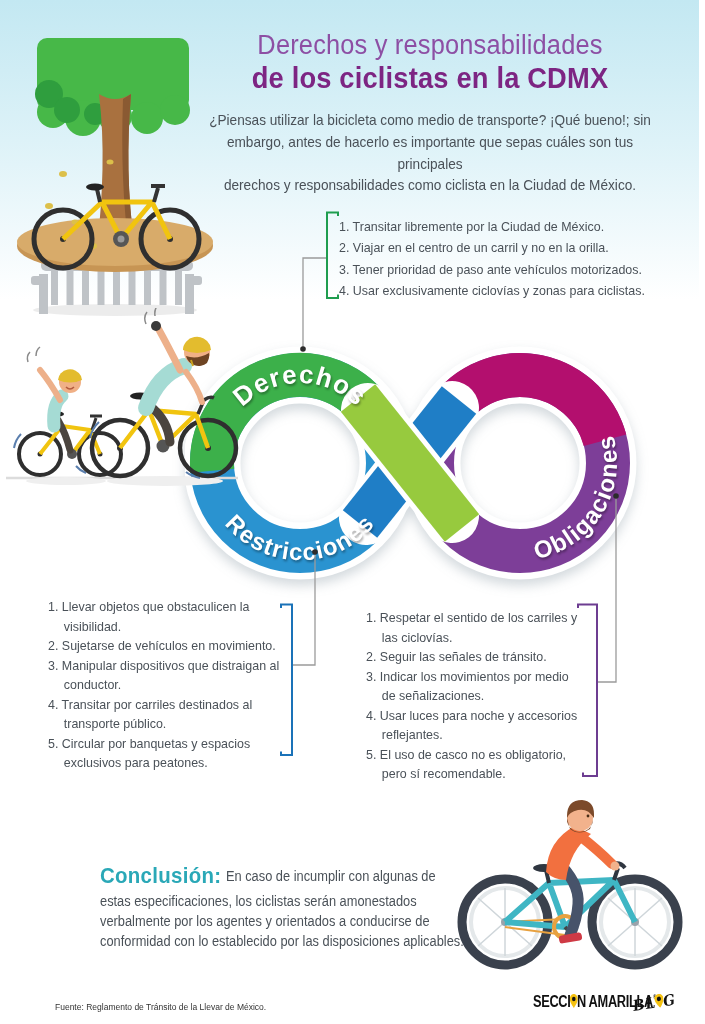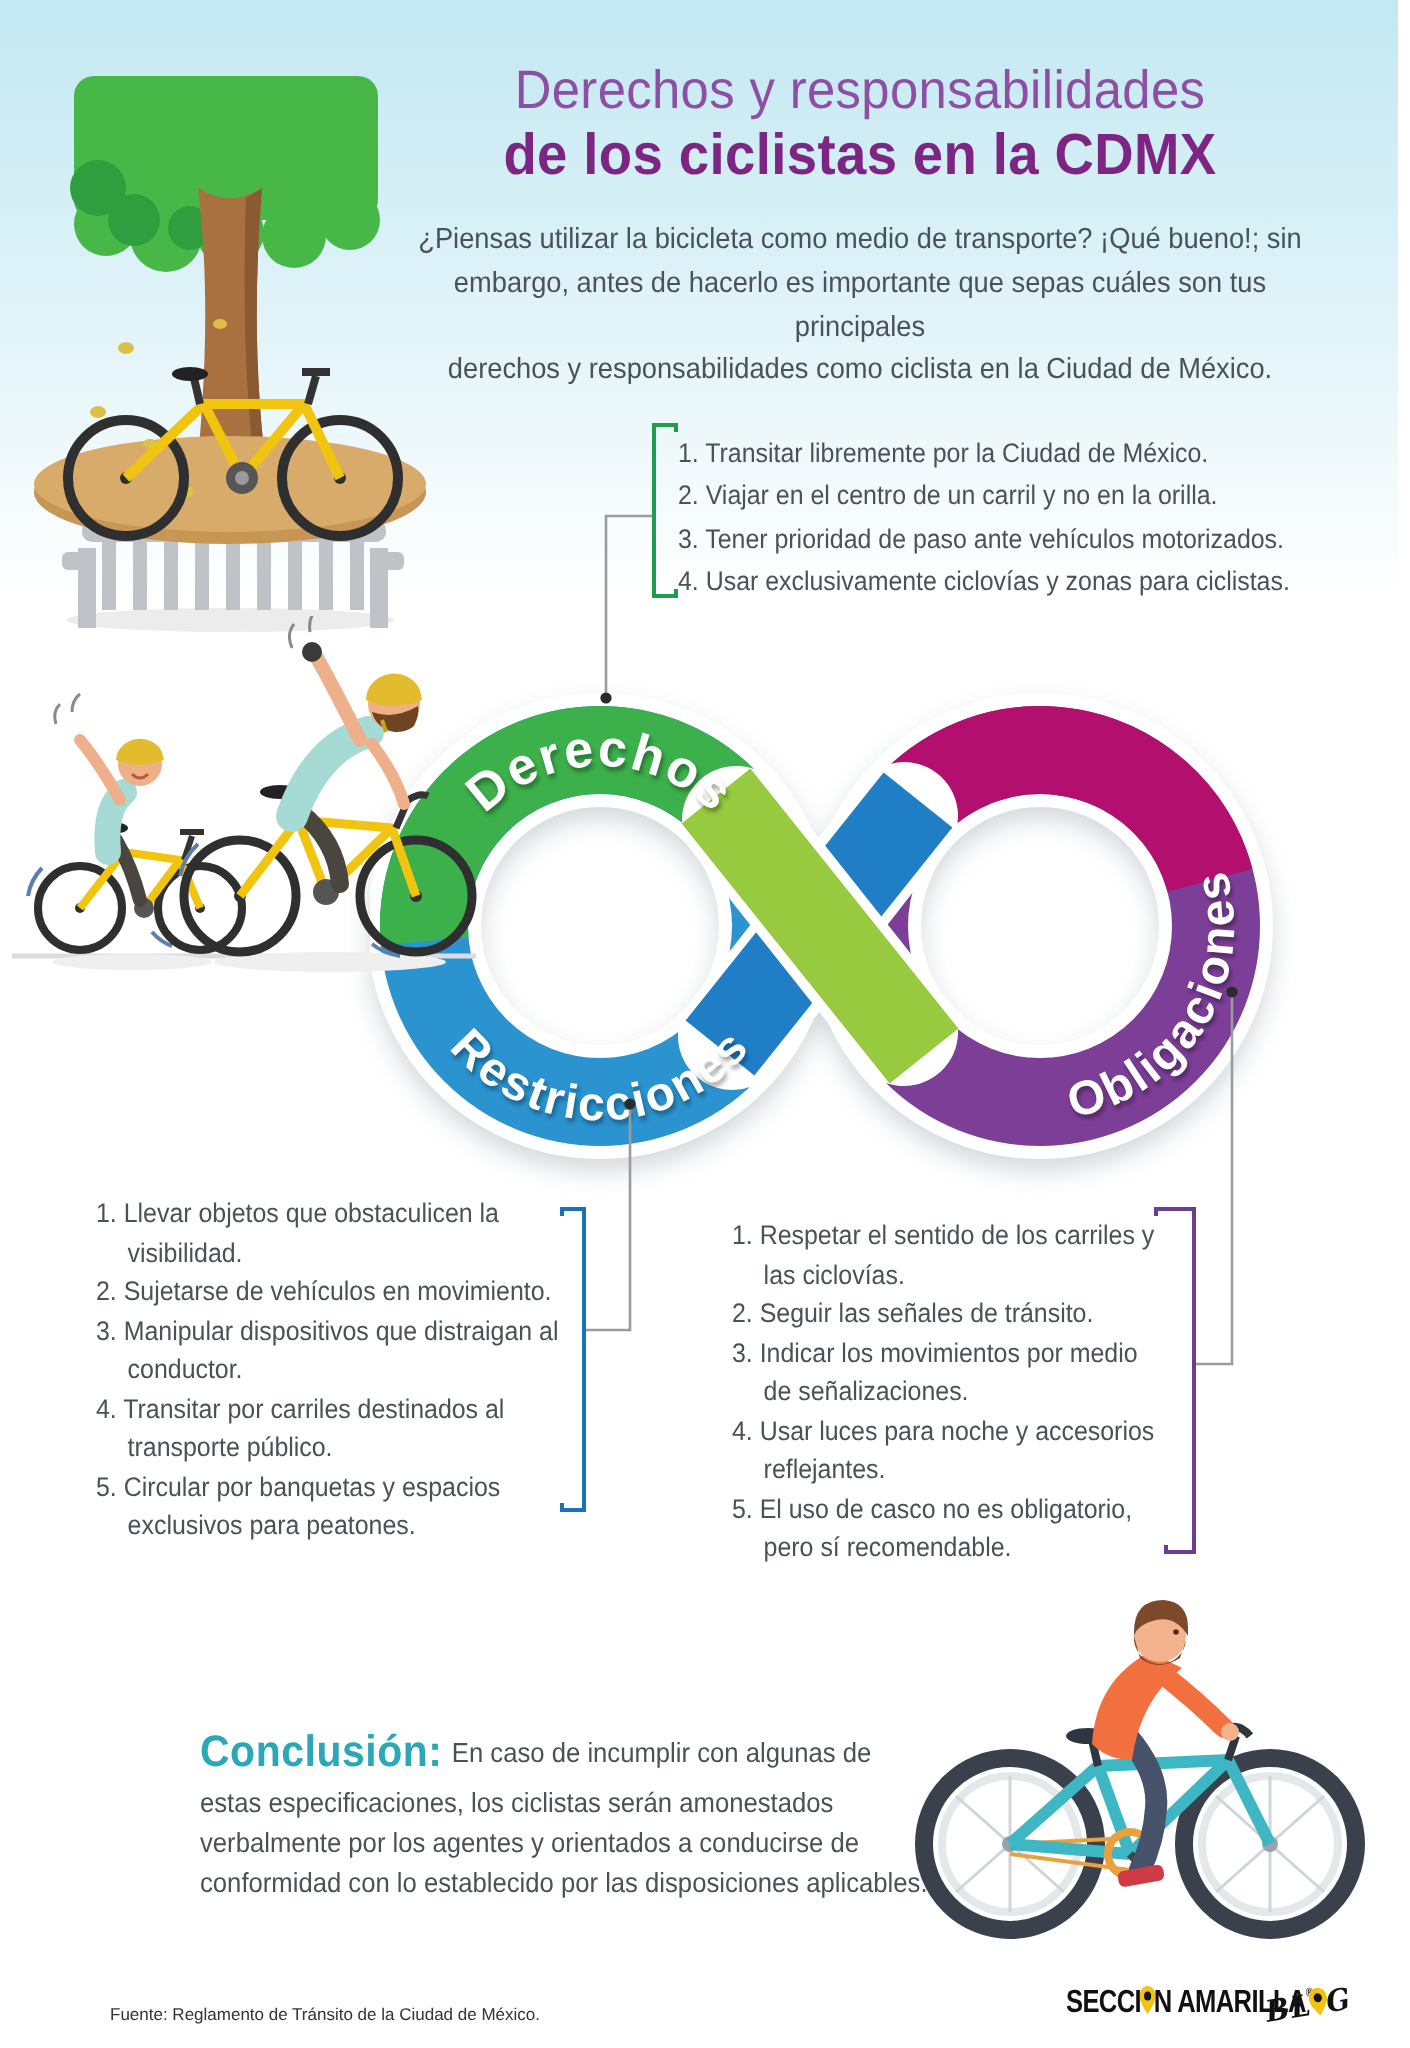--- a/index.html
+++ b/index.html
@@ -265,21 +265,21 @@
       <path d="M118,84 Q120,52 147,38 L163,46 Q142,62 138,92 Q126,92 118,84 Z" fill="#f2703f"></path>
       <path d="M152,48 Q170,62 184,76" fill="none" stroke="#f2703f" stroke-width="10" stroke-linecap="round"></path>
       <circle cx="187" cy="78" r="4.5" fill="#f2b28c"></circle>
       <circle cx="152" cy="30" r="13" fill="#f2b28c"></circle>
       <path d="M139,30 a13,13 0 0 0 26,2 l-3,9 q-11,7 -20,0 z" fill="#7c4a2a"></path>
       <path d="M139,28 Q139,12 154,12 Q166,13 166,26 L166,30 Q160,20 150,22 Q141,24 139,30 Z" fill="#7c4a2a"></path>
       <circle cx="160" cy="28" r="1.4" fill="#4a2d15"></circle>
     </g>
   </svg>
 
-  <div class="abs source">Fuente: Reglamento de Tránsito de la Ciudad de México.</div>
+  <div class="abs source">Fuente: Reglamento de Tránsito de la Llevar de México.</div>
 
   <div class="abs brand">
     <span class="brand-main">
       <span>SECCI</span><span class="pin"><svg width="10" height="14" viewBox="0 0 20 28">
             <path d="M10 0C4.5 0 0 4.5 0 10c0 7 10 18 10 18s10-11 10-18C20 4.5 15.5 0 10 0z" fill="#f5c211"></path>
             <circle cx="10" cy="10" r="4.5" fill="#141414"></circle>
           </svg></span><span>N AMARILLA</span><sup>®</sup>
     </span>
     <span class="brand-blog">
       <span>BL</span><span class="pin"><svg width="10" height="14" viewBox="0 0 20 28">

